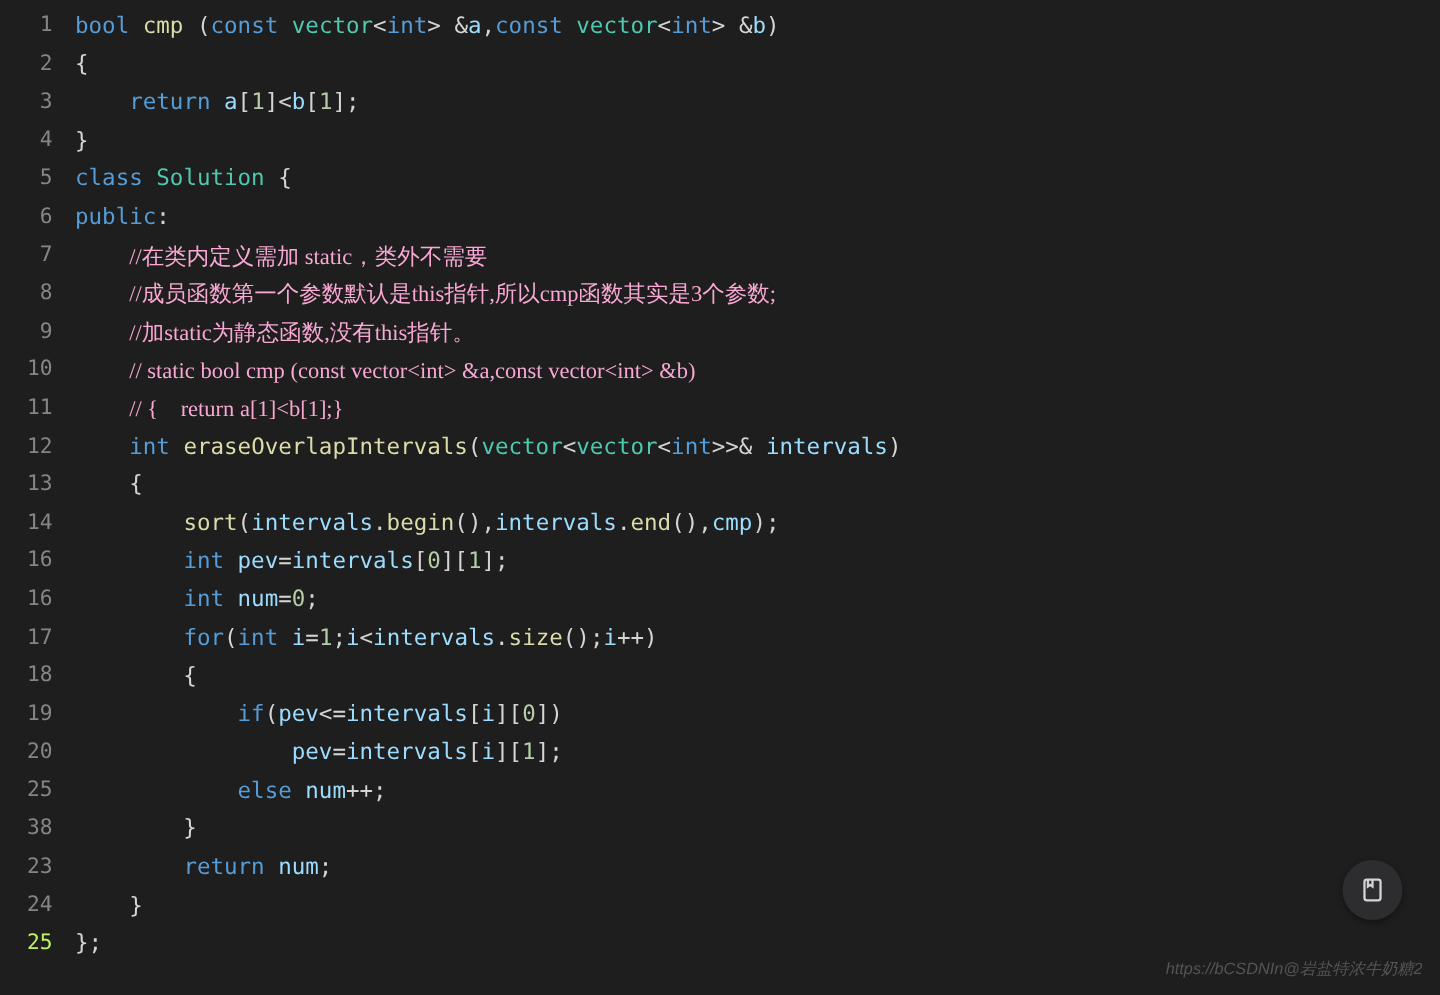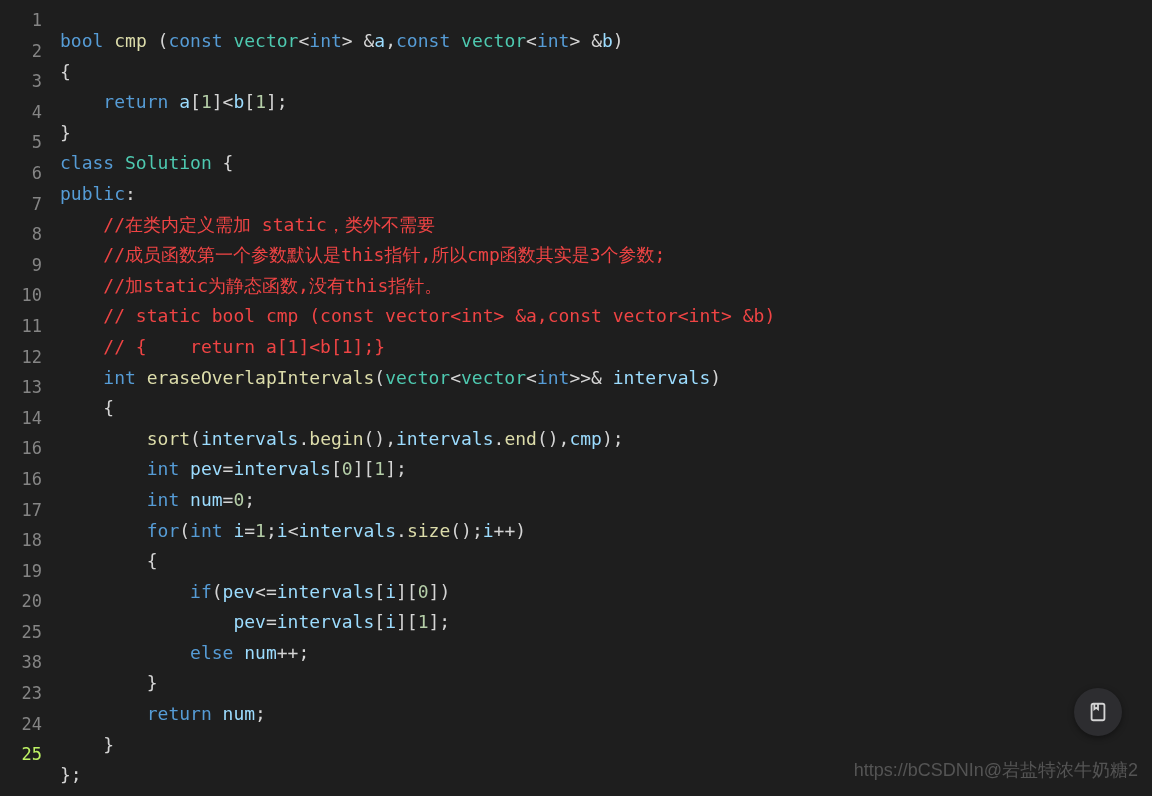--- a/index.html
+++ b/index.html
@@ -24,39 +24,39 @@
     color: #858585;
     text-align: right;
     padding: 6px 18px 6px 10px;
     user-select: none;
     min-width: 60px;
   }
   .code {
     padding: 6px 0;
     flex: 1;
     white-space: pre;
-    margin-top: 20px;
   }
   .line { height: 30.6px; }
   .gutter .line { color: #858585; font-size: 17px; }
   .gutter .line.active { color: #bef264; }
   .k  { color: #569cd6; }      
   .t  { color: #4ec9b0; }      
   .fn { color: #dcdcaa; }      
   .v  { color: #9cdcfe; }      
   .n  { color: #b5cea8; }      
-  .c  { color: #ef4444; }
+  .c  { color: #f9a8d4; font-family: Liberation Serif, serif; }
   .watermark {
     position: absolute;
     bottom: 10px;
     right: 14px;
     color: #6b6b6b;
-    font-size: 18px;
+    font-size: 13px;
     font-family: Arial, sans-serif;
     opacity: 0.7;
+    font-style: italic;
   }
   .fab {
     position: absolute;
     bottom: 60px;
     right: 30px;
     width: 48px;
     height: 48px;
     background: #2d2d30;
     border-radius: 50%;
     display: flex;

